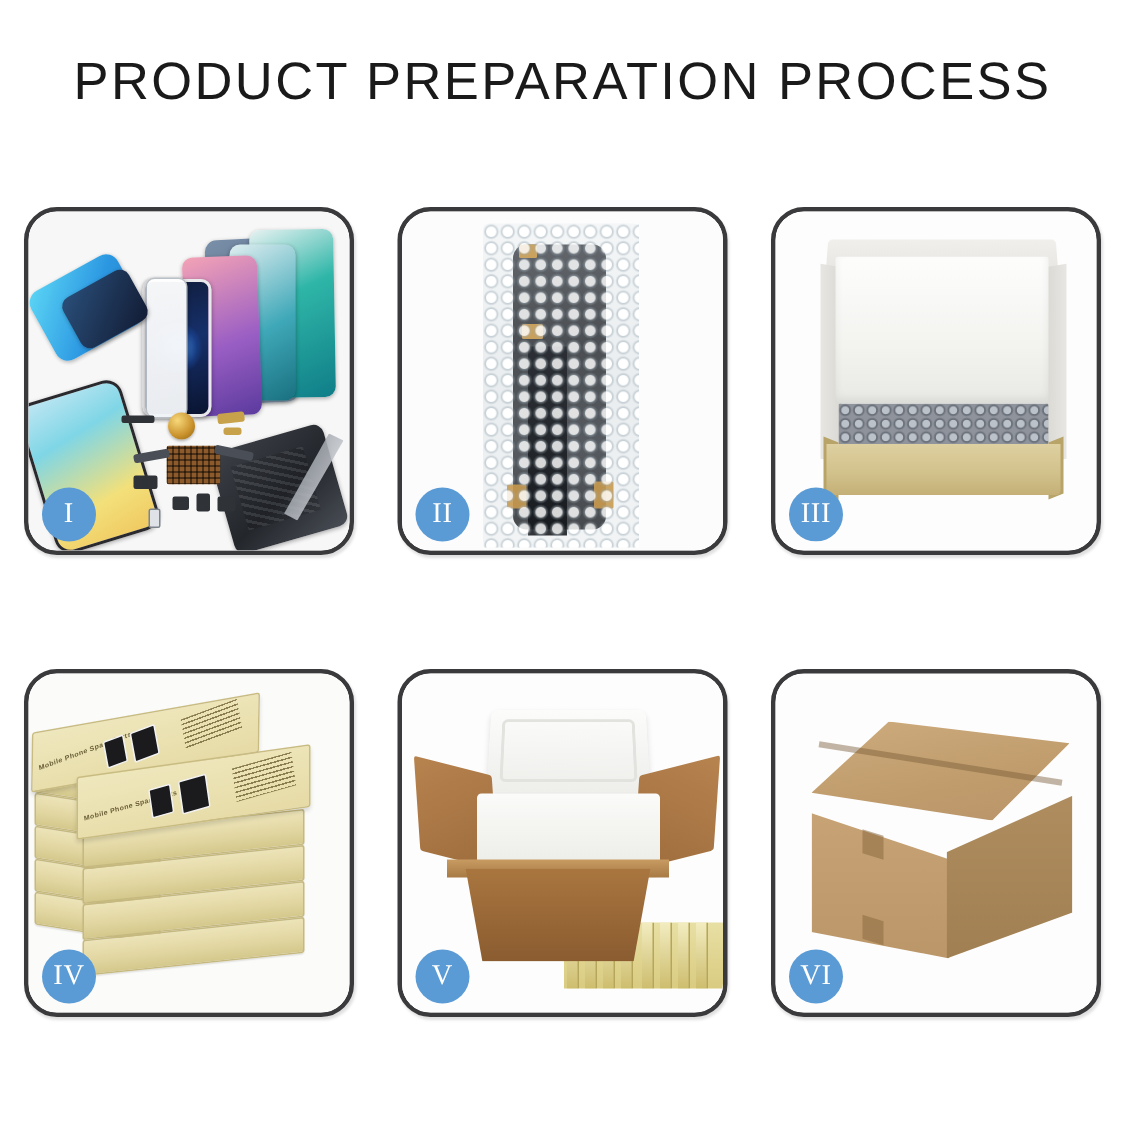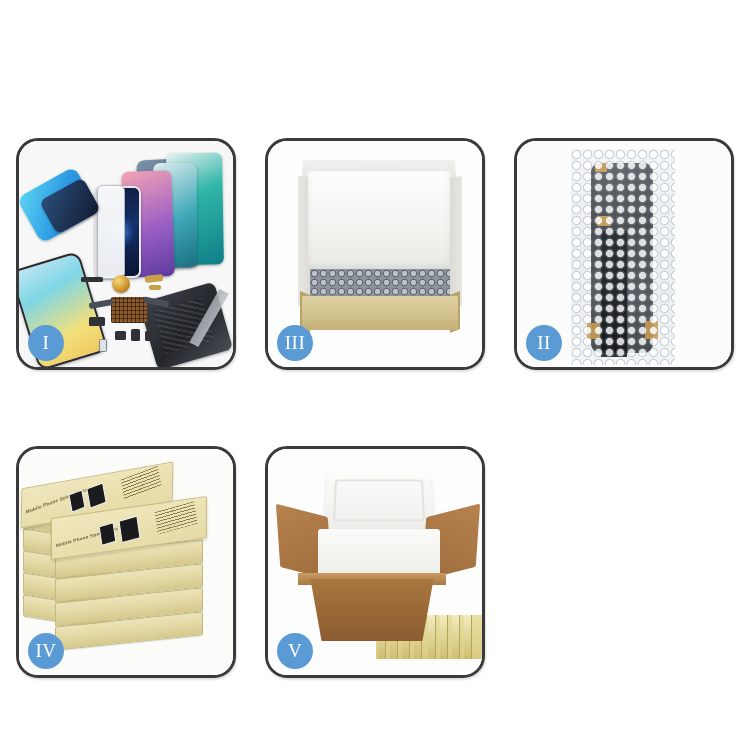--- a/index.html
+++ b/index.html
@@ -404,20 +404,21 @@
     position:absolute; left:58px; top:163px; width:14px; height:16px;
     background: rgba(140,108,66,.55); transform: skewY(17deg);
   }
 </style>
 </head>
 <body>
 
 <div id="page">
 
   <div class="header">
+    <div class="page-title">PRODUCT PREPARATION PROCESS</div>
   </div>
 
   <div class="steps-grid">
 
     <div class="step-panel">
       <div class="panel-photo">
         <div class="p1-bg"></div>
 
         <div class="ph-screen ph-back"></div>
         <div class="ph-screen ph-teal"></div>
@@ -445,46 +446,46 @@
         <div class="tiny-flex" style="left:124px;top:158px;width:26px;height:6px;transform:rotate(12deg);"></div>
         <div class="tiny-gold" style="left:126px;top:134px;width:18px;height:7px;transform:rotate(-6deg);"></div>
         <div class="tiny-gold" style="left:130px;top:144px;width:12px;height:5px;"></div>
         <div class="tweezers"></div>
       </div>
       <div class="step-badge">I</div>
     </div>
 
     <div class="step-panel">
       <div class="panel-photo">
+        <div class="p2-bg"></div>
+        <div class="bubble-pack"></div>
+        <div class="inner-part"></div>
+        <div class="inner-part2"></div>
+        <div class="tape-1"></div>
+        <div class="tape-2"></div>
+        <div class="tape-3"></div>
+        <div class="tape-4"></div>
+        <div class="bubble-overlay"></div>
+      </div>
+      <div class="step-badge">II</div>
+    </div>
+
+    <div class="step-panel">
+      <div class="panel-photo">
         <div class="p3-bg"></div>
         <div class="box3-lidback"></div>
         <div class="box3-leftflap"></div>
         <div class="box3-rightflap"></div>
         <div class="box3-foam"></div>
         <div class="box3-bubble"></div>
         <div class="box3-edge-l"></div>
         <div class="box3-edge-r"></div>
         <div class="box3-front"></div>
       </div>
       <div class="step-badge">III</div>
-    </div>
-
-    <div class="step-panel">
-      <div class="panel-photo">
-        <div class="p2-bg"></div>
-        <div class="bubble-pack"></div>
-        <div class="inner-part"></div>
-        <div class="inner-part2"></div>
-        <div class="tape-1"></div>
-        <div class="tape-2"></div>
-        <div class="tape-3"></div>
-        <div class="tape-4"></div>
-        <div class="bubble-overlay"></div>
-      </div>
-      <div class="step-badge">II</div>
     </div>
 
     <div class="step-panel">
       <div class="panel-photo">
         <div class="p4-bg"></div>
 
         <div class="stack-box" style="left:4px;top:64px;width:84px;height:22px;transform:skewY(9deg);"></div>
         <div class="stack-box" style="left:4px;top:86px;width:84px;height:22px;transform:skewY(9deg);"></div>
         <div class="stack-box" style="left:4px;top:108px;width:84px;height:22px;transform:skewY(9deg);"></div>
         <div class="stack-box" style="left:4px;top:130px;width:84px;height:22px;transform:skewY(9deg);"></div>
@@ -529,15 +530,27 @@
             <div class="v-ystrip" style="left:76px;"></div>
             <div class="v-ystrip" style="left:88px;"></div>
           </div>
         </div>
         <div class="v-carton-rim"></div>
         <div class="v-carton-front"></div>
       </div>
       <div class="step-badge">V</div>
     </div>
 
+    <div class="step-panel">
+      <div class="panel-photo">
+        <div class="p6-bg"></div>
+        <div class="c6-top"></div>
+        <div class="c6-seam"></div>
+        <div class="c6-left"></div>
+        <div class="c6-right"></div>
+        <div class="c6-tab-a"></div>
+        <div class="c6-tab-b"></div>
+      </div>
+      <div class="step-badge">VI</div>
+    </div>
 
   </div>
 </div>
 
 </body></html>

